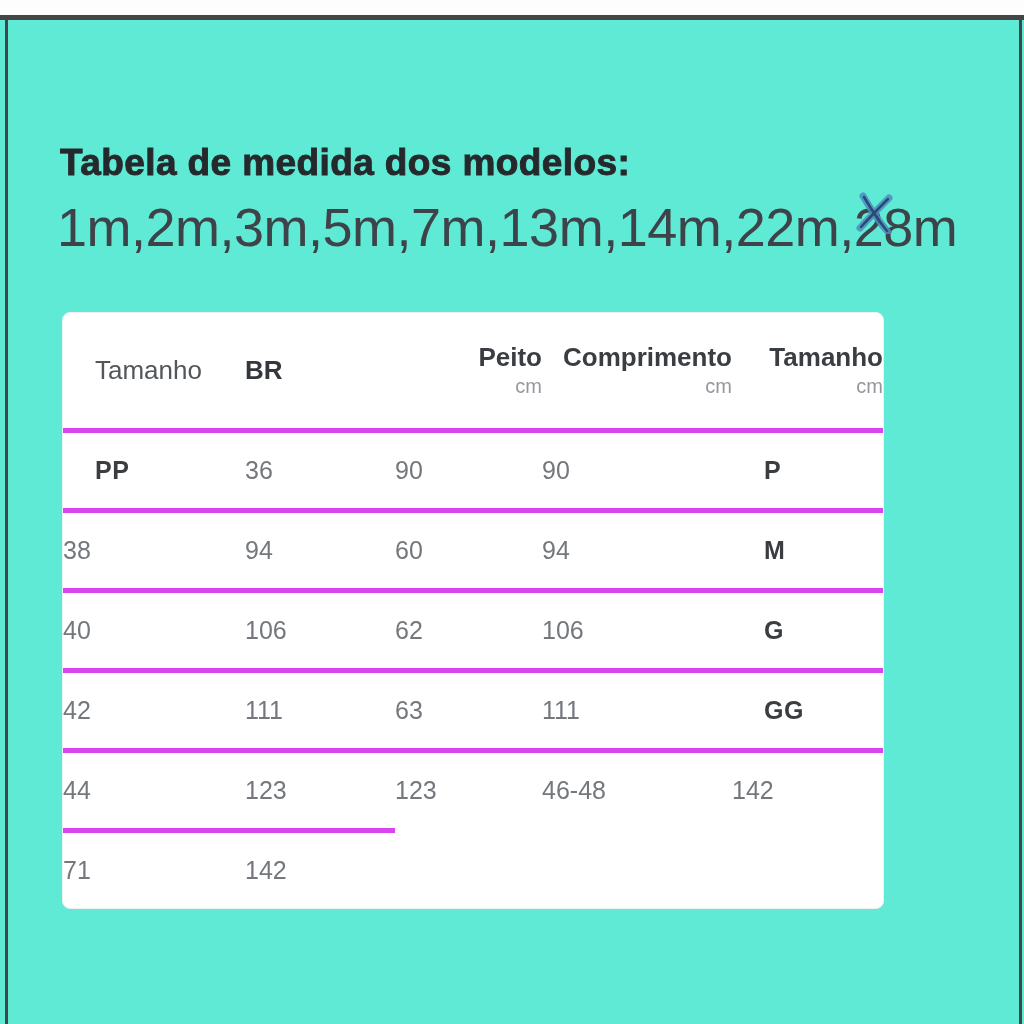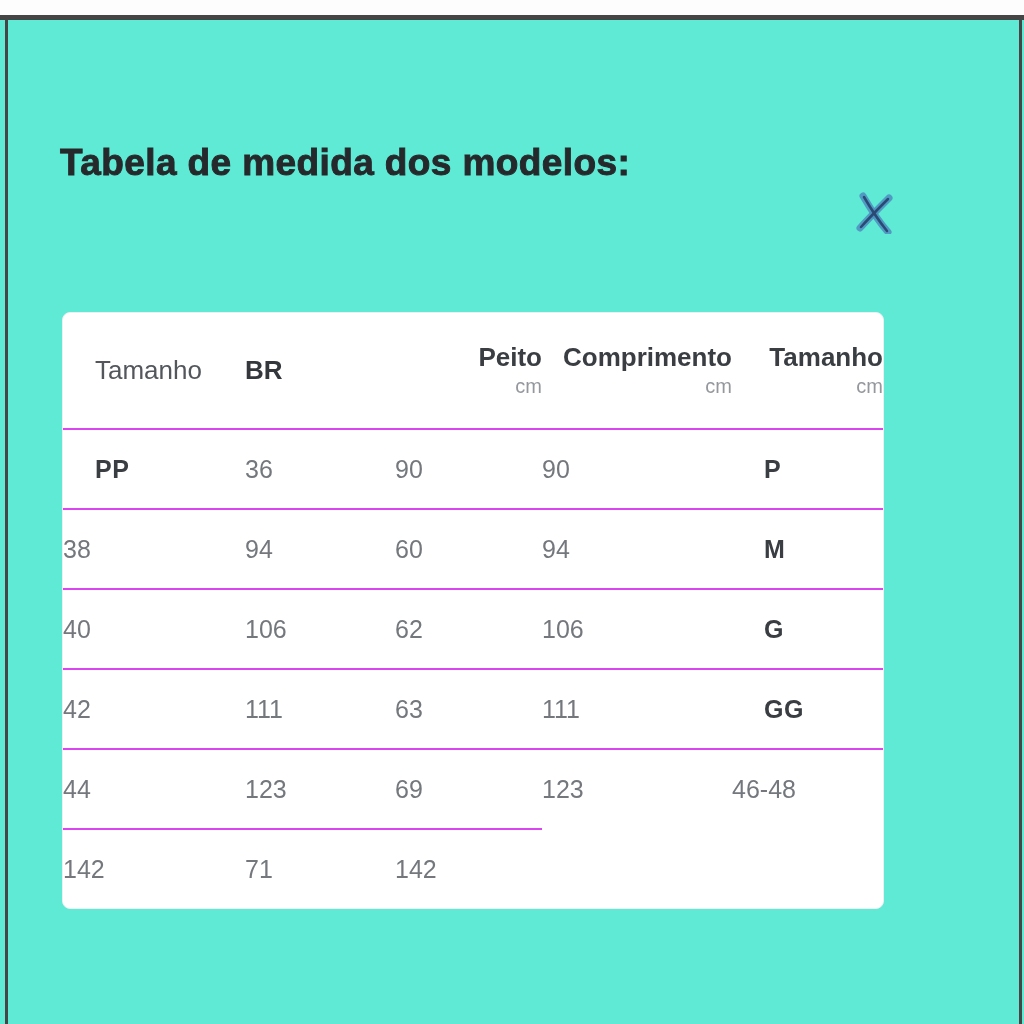--- a/index.html
+++ b/index.html
@@ -71,21 +71,21 @@
     grid-template-columns: 182px 150px 147px 190px 151px;
     grid-template-rows: 115px repeat(6, 80px);
     z-index: 2;
   }
   .cell {
     display: flex;
     align-items: center;
     box-sizing: border-box;
   }
   .cell.first { padding-left: 32px; }
-  .cell.rt { border-top: 2px solid #d946ef; }
+  .cell.rt { border-top: 5px solid #d946ef; }
 
   .th-plain  { font-size: 26px; color: #53575c; }
   .th-bold   { font-size: 26px; font-weight: bold; color: #34383d; }
   .th-col    { flex-direction: column; align-items: flex-end; justify-content: center; }
   .th-name   { font-size: 26px; font-weight: bold; color: #3a3e43; line-height: 1.15; }
   .th-unit   { font-size: 20px; color: #94989d; line-height: 1.15; margin-top: 3px; }
 
   .td-size { font-size: 25px; font-weight: bold; color: #3a3e43; letter-spacing: 0.5px; }
   .td-num  { font-size: 25px; color: #74787d; }
 </style>
@@ -94,20 +94,21 @@
 
 <div class="canvas">
 
   <div class="frame frame-top"></div>
   <div class="frame frame-bottom"></div>
   <div class="frame frame-left"></div>
   <div class="frame frame-right"></div>
 
   <h1 class="title">Tabela de medida dos modelos:</h1>
 
+  <div class="subtitle">1m,2m,3m,5m,7m,13m,14m,22m,28m</div>
 
   <svg class="blue-x" viewBox="0 0 42 44">
     <path d="M8 6 C 15 18, 24 32, 33 42" stroke="#4d8cc0" stroke-width="7" stroke-linecap="round" fill="none" opacity="0.85"></path>
     <path d="M34 8 C 24 18, 14 28, 5 38" stroke="#4d8cc0" stroke-width="7" stroke-linecap="round" fill="none" opacity="0.85"></path>
     <path d="M9 7 C 16 19, 24 31, 32 41" stroke="#2a4a73" stroke-width="2.5" stroke-linecap="round" fill="none"></path>
     <path d="M33 9 C 24 18, 15 27, 6 37" stroke="#2a4a73" stroke-width="2.5" stroke-linecap="round" fill="none"></path>
   </svg>
 
   <div class="size-table">
 
@@ -145,21 +146,20 @@
 
     <div class="cell first rt td-size">G</div>
     <div class="cell rt td-num">42</div>
     <div class="cell rt td-num">111</div>
     <div class="cell rt td-num">63</div>
     <div class="cell rt td-num">111</div>
 
     <div class="cell first rt td-size">GG</div>
     <div class="cell rt td-num">44</div>
     <div class="cell rt td-num">123</div>
-    <div class="cell rt td-num">69</div>
     <div class="cell rt td-num">123</div>
 
     <div class="cell rt td-num">46-48</div>
     <div class="cell rt td-num">142</div>
     <div class="cell rt td-num">71</div>
     <div class="cell rt td-num">142</div>
 
   </div>
 </div>
 

